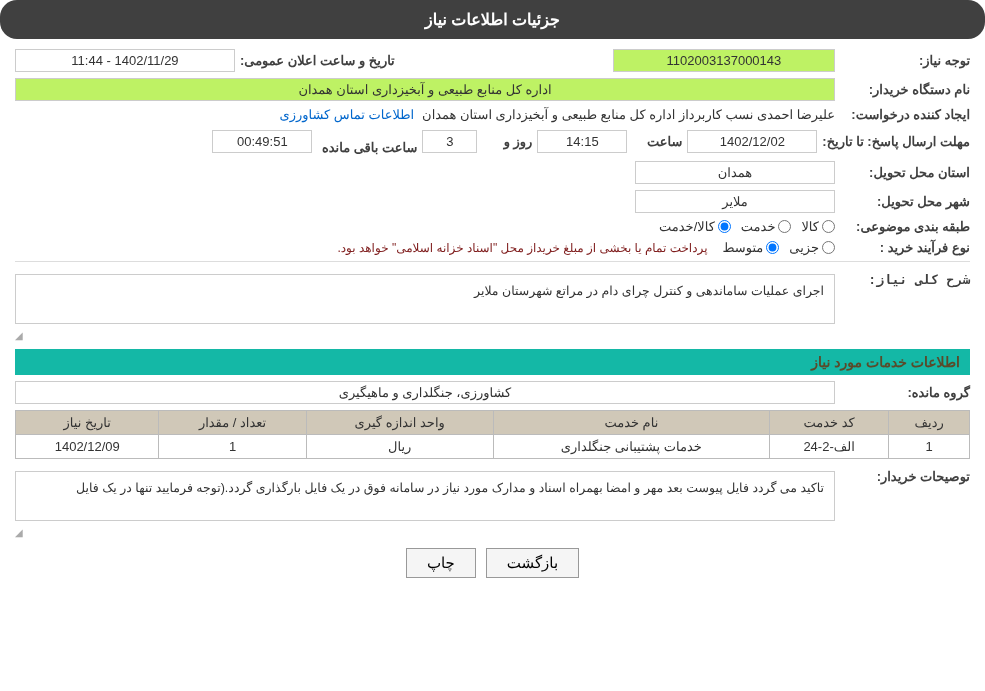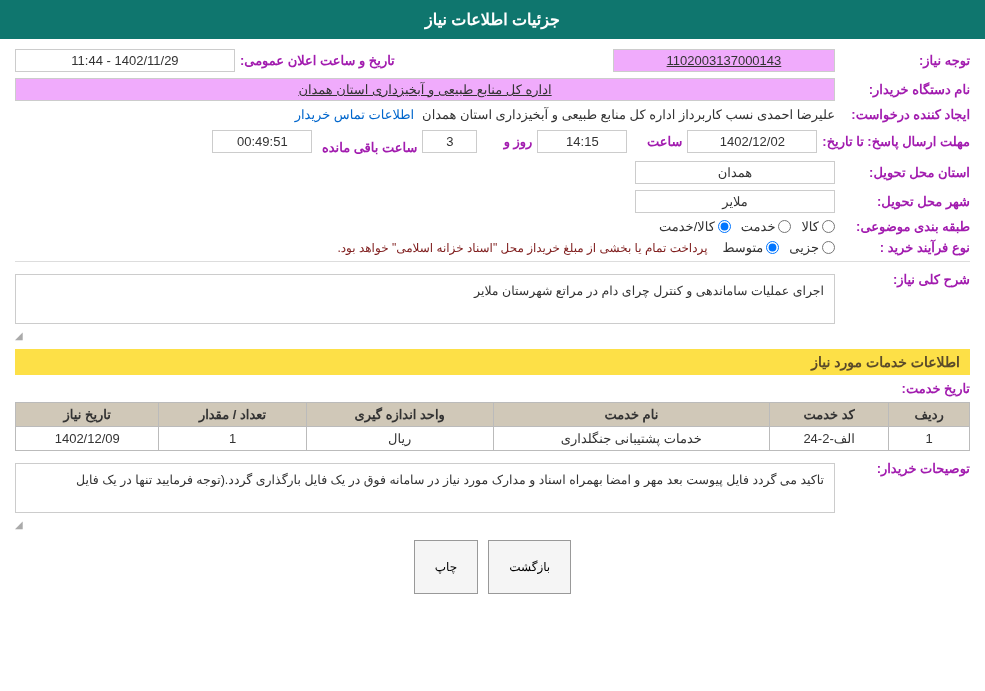--- a/index.html
+++ b/index.html
@@ -10,60 +10,60 @@
       font-size: 13px;
       color: #333;
     }
     .page-container {
       max-width: 985px;
       margin: 0 auto;
       background: #fff;
       min-height: 691px;
     }
     .header-bar {
-      background: #0f766e;
+      background: #404040;
       color: #fff;
       text-align: center;
       padding: 10px 15px;
       font-size: 16px;
       font-weight: bold;
+      border-radius: 17px;
     }
     .content {
       padding: 10px 15px;
     }
     .row {
       display: flex;
       align-items: center;
       margin-bottom: 6px;
       gap: 5px;
     }
     .label {
-      color: #a21caf;
+      color: #404040;
       font-weight: bold;
       white-space: nowrap;
       min-width: 130px;
       text-align: right;
     }
     .label-sm {
       min-width: 80px;
     }
     .value-box {
       border: 1px solid #ccc;
       background: #fff;
       padding: 3px 6px;
       min-height: 22px;
       flex: 1;
       text-align: center;
     }
     .value-box-yellow {
-      background: #f0abfc;
-      text-decoration: underline;
+      background: #bef264;
     }
     .section-title {
-      background: #fde047;
+      background: #14b8a6;
       color: #5a4a2a;
       font-weight: bold;
       padding: 5px 10px;
       margin: 8px 0 6px 0;
       font-size: 14px;
     }
     .radio-group {
       display: flex;
       gap: 10px;
       align-items: center;
@@ -86,21 +86,21 @@
     .table-container {
       width: 100%;
       border-collapse: collapse;
       margin: 6px 0;
     }
     .table-container th {
       background: #d0c8b8;
       border: 1px solid #bbb;
       padding: 4px 8px;
       text-align: center;
-      font-weight: bold;
+      font-weight: normal;
       color: #333;
     }
     .table-container td {
       border: 1px solid #bbb;
       padding: 4px 8px;
       text-align: center;
     }
     .table-container tr:nth-child(even) td { background: #f9f9f9; }
     .note-box {
       border: 1px solid #ccc;
@@ -118,25 +118,25 @@
       margin-bottom: 6px;
       gap: 5px;
     }
     .btn-row {
       display: flex;
       justify-content: center;
       gap: 10px;
       margin: 10px 0;
     }
     .btn {
-      padding: 19px 20px;
+      padding: 5px 20px;
       border: 1px solid #999;
       cursor: pointer;
       background: #f5f5f5;
-      font-size: 12px;
+      font-size: 15px;
     }
     .content-wrapper {
       position: relative;
     }
     .process-type-row {
       display: flex;
       align-items: center;
       margin-bottom: 6px;
       gap: 5px;
     }
@@ -170,21 +170,21 @@
 
     <div class="row">
       <span class="label">نام دستگاه خریدار:</span>
       <div class="value-box value-box-yellow" style="flex:1;">اداره کل منابع طبیعی و آبخیزداری استان همدان</div>
     </div>
 
     <div class="row">
       <span class="label">ایجاد کننده درخواست:</span>
       <div style="flex:1;display:flex;align-items:center;gap:8px;">
         <span>علیرضا احمدی نسب کاربرداز اداره کل منابع طبیعی و آبخیزداری استان همدان</span>
-        <a class="contact-link">اطلاعات تماس خریدار</a>
+        <a class="contact-link">اطلاعات تماس کشاورزی</a>
       </div>
     </div>
 
     <div class="row">
       <span class="label">مهلت ارسال پاسخ: تا تاریخ:</span>
       <div class="value-box" style="min-width:110px;max-width:130px;">1402/12/02</div>
       <span class="label label-sm" style="min-width:50px;">ساعت</span>
       <div class="value-box" style="min-width:70px;max-width:90px;">14:15</div>
       <span class="label label-sm" style="min-width:50px;">روز و</span>
       <div class="value-box" style="min-width:40px;max-width:55px;">3</div>
@@ -231,31 +231,32 @@
           <input type="radio" name="farayand" checked="" style="">
           <span>متوسط</span>
         </div>
       </div>
       <span class="inline-note" style="margin-right:10px;">پرداخت تمام یا بخشی از مبلغ خریداز محل "اسناد خزانه اسلامی" خواهد بود.</span>
     </div>
 
     <hr class="divider">
 
     <div class="buyer-notes-row">
-      <span class="label" style="padding-top:4px;">شرح کلی نیاز:</span>
+      <span class="label" style="padding-top:4px;font-family:Liberation Mono, monospace;">شرح کلی نیاز:</span>
       <div style="flex:1;display:flex;flex-direction:column;">
         <div class="note-box">اجرای عملیات ساماندهی و کنترل چرای دام در مراتع شهرستان ملایر</div>
         <span class="farsi-resize-handle">◢</span>
       </div>
     </div>
 
     <div class="section-title">اطلاعات خدمات مورد نیاز</div>
 
     <div class="row">
-      <span class="label">تاریخ خدمت:</span>
+      <span class="label">گروه مانده:</span>
+      <div class="value-box" style="flex:1;">کشاورزی، جنگلداری و ماهیگیری</div>
     </div>
 
     <table class="table-container">
       <thead>
         <tr>
           <th>ردیف</th>
           <th>کد خدمت</th>
           <th>نام خدمت</th>
           <th>واحد اندازه گیری</th>
           <th>تعداد / مقدار</th>

